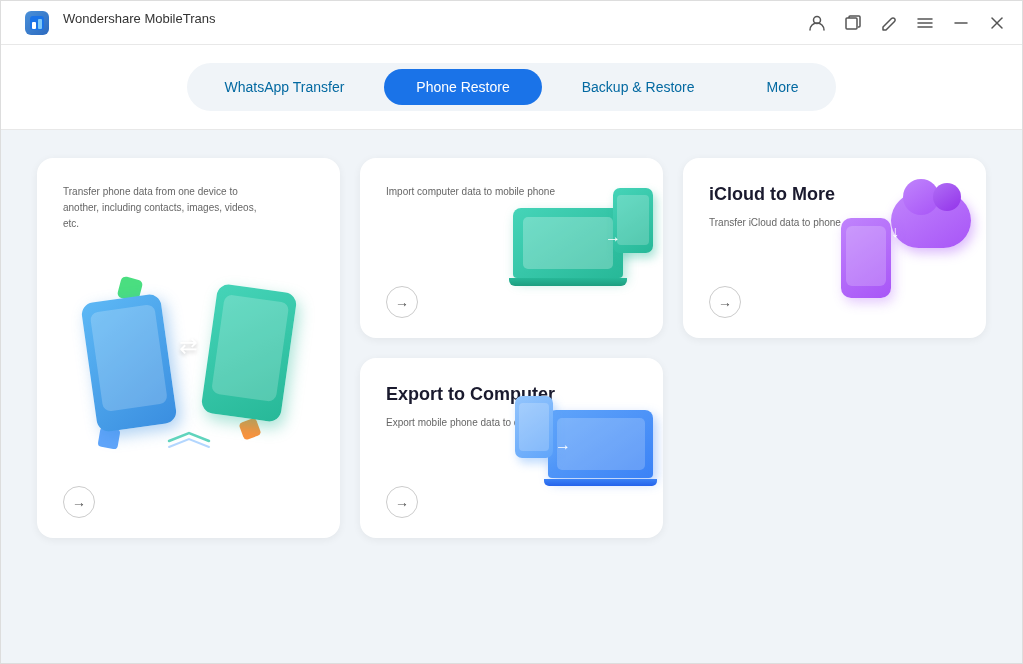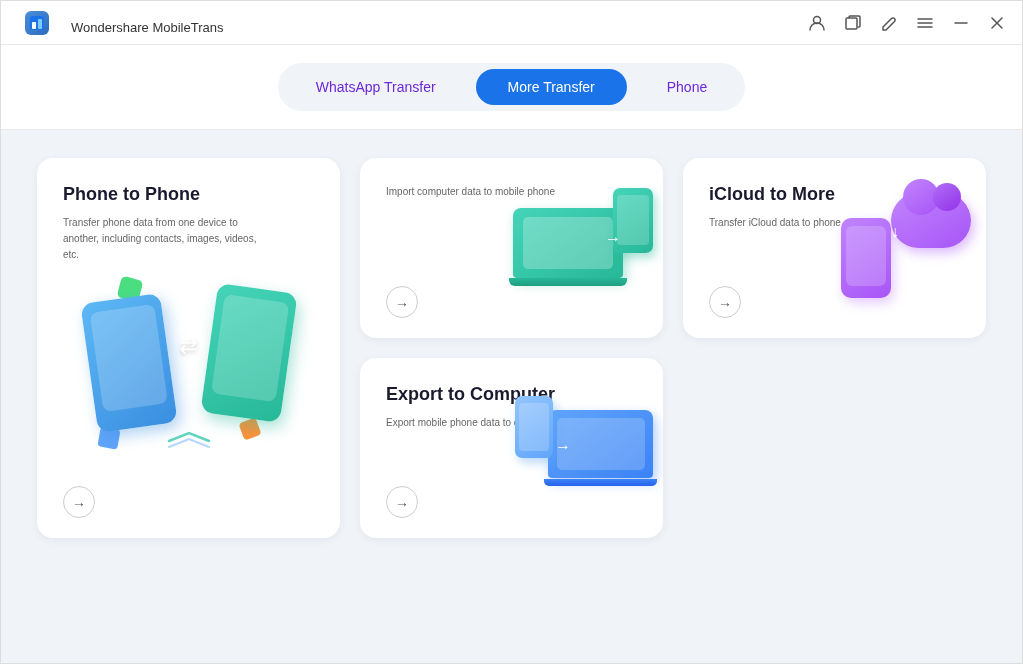--- a/index.html
+++ b/index.html
@@ -18,22 +18,22 @@
       display: flex;
       align-items: center;
       justify-content: space-between;
       background: #fff;
       height: 44px;
       padding: 0 16px;
       border-bottom: 1px solid #e8e8e8;
     }
     .titlebar-left {
       display: flex;
-      align-items: flex-end;
-      gap: 22px;
+      align-items: flex-start;
+      gap: 14px;
       padding-left: 8px;
     }
     .app-icon {
       width: 24px;
       height: 24px;
       background: linear-gradient(135deg, #4a90d9, #2c6abf);
       border-radius: 6px;
       display: flex;
       align-items: center;
       justify-content: center;
@@ -75,21 +75,21 @@
       padding: 6px;
       border-radius: 30px;
       margin-bottom: 18px;
     }
     .nav-tab {
       padding: 10px 32px;
       border-radius: 24px;
       font-size: 14px;
       font-weight: 500;
       cursor: pointer;
-      color: #6d28d9;
+      color: #0369a1;
       transition: all 0.2s;
       white-space: nowrap;
     }
     .nav-tab.active {
       background: #1a73e8;
       color: #fff;
     }
 
     
     .content {
@@ -471,30 +471,30 @@
         <line x1="4" y1="4" x2="14" y2="14" stroke="#555" stroke-width="1.5" stroke-linecap="round"></line>
         <line x1="14" y1="4" x2="4" y2="14" stroke="#555" stroke-width="1.5" stroke-linecap="round"></line>
       </svg>
     </span>
   </div>
 </div>
 
 <div class="nav-container">
   <div class="nav-tabs">
     <div class="nav-tab">WhatsApp Transfer</div>
-    <div class="nav-tab active">More Transfer</div>
-    <div class="nav-tab">Phone</div>
+    <div class="nav-tab active">Phone Restore</div>
+    <div class="nav-tab">Backup &amp; Restore</div>
+    <div class="nav-tab">More</div>
   </div>
 </div>
 
 <div class="content">
 
   <div class="card card-large">
     <div class="card-small-content">
-      <h2 class="card-title">Phone to Phone</h2>
       <p class="card-desc">Transfer phone data from one device to another, including contacts, images, videos, etc.</p>
       <div class="illustration-large">
         <div class="phones-illustration">
 
           <div class="float-icon float-green"></div>
           <div class="float-icon float-orange"></div>
           <div class="float-icon float-blue"></div>
 
           <div class="phone-shape phone-left">
             <div class="phone-screen"></div>

